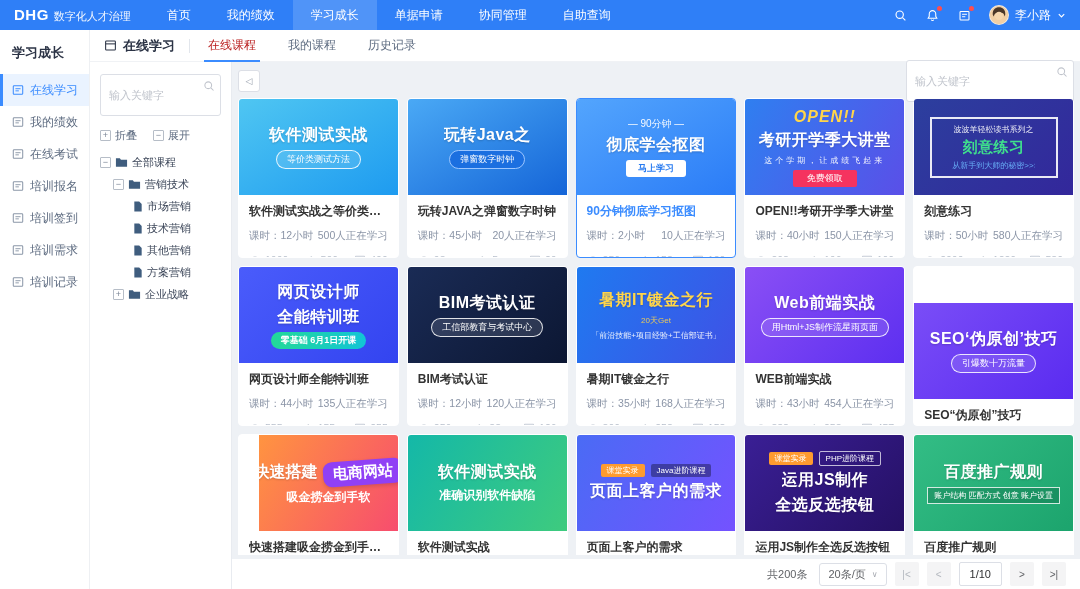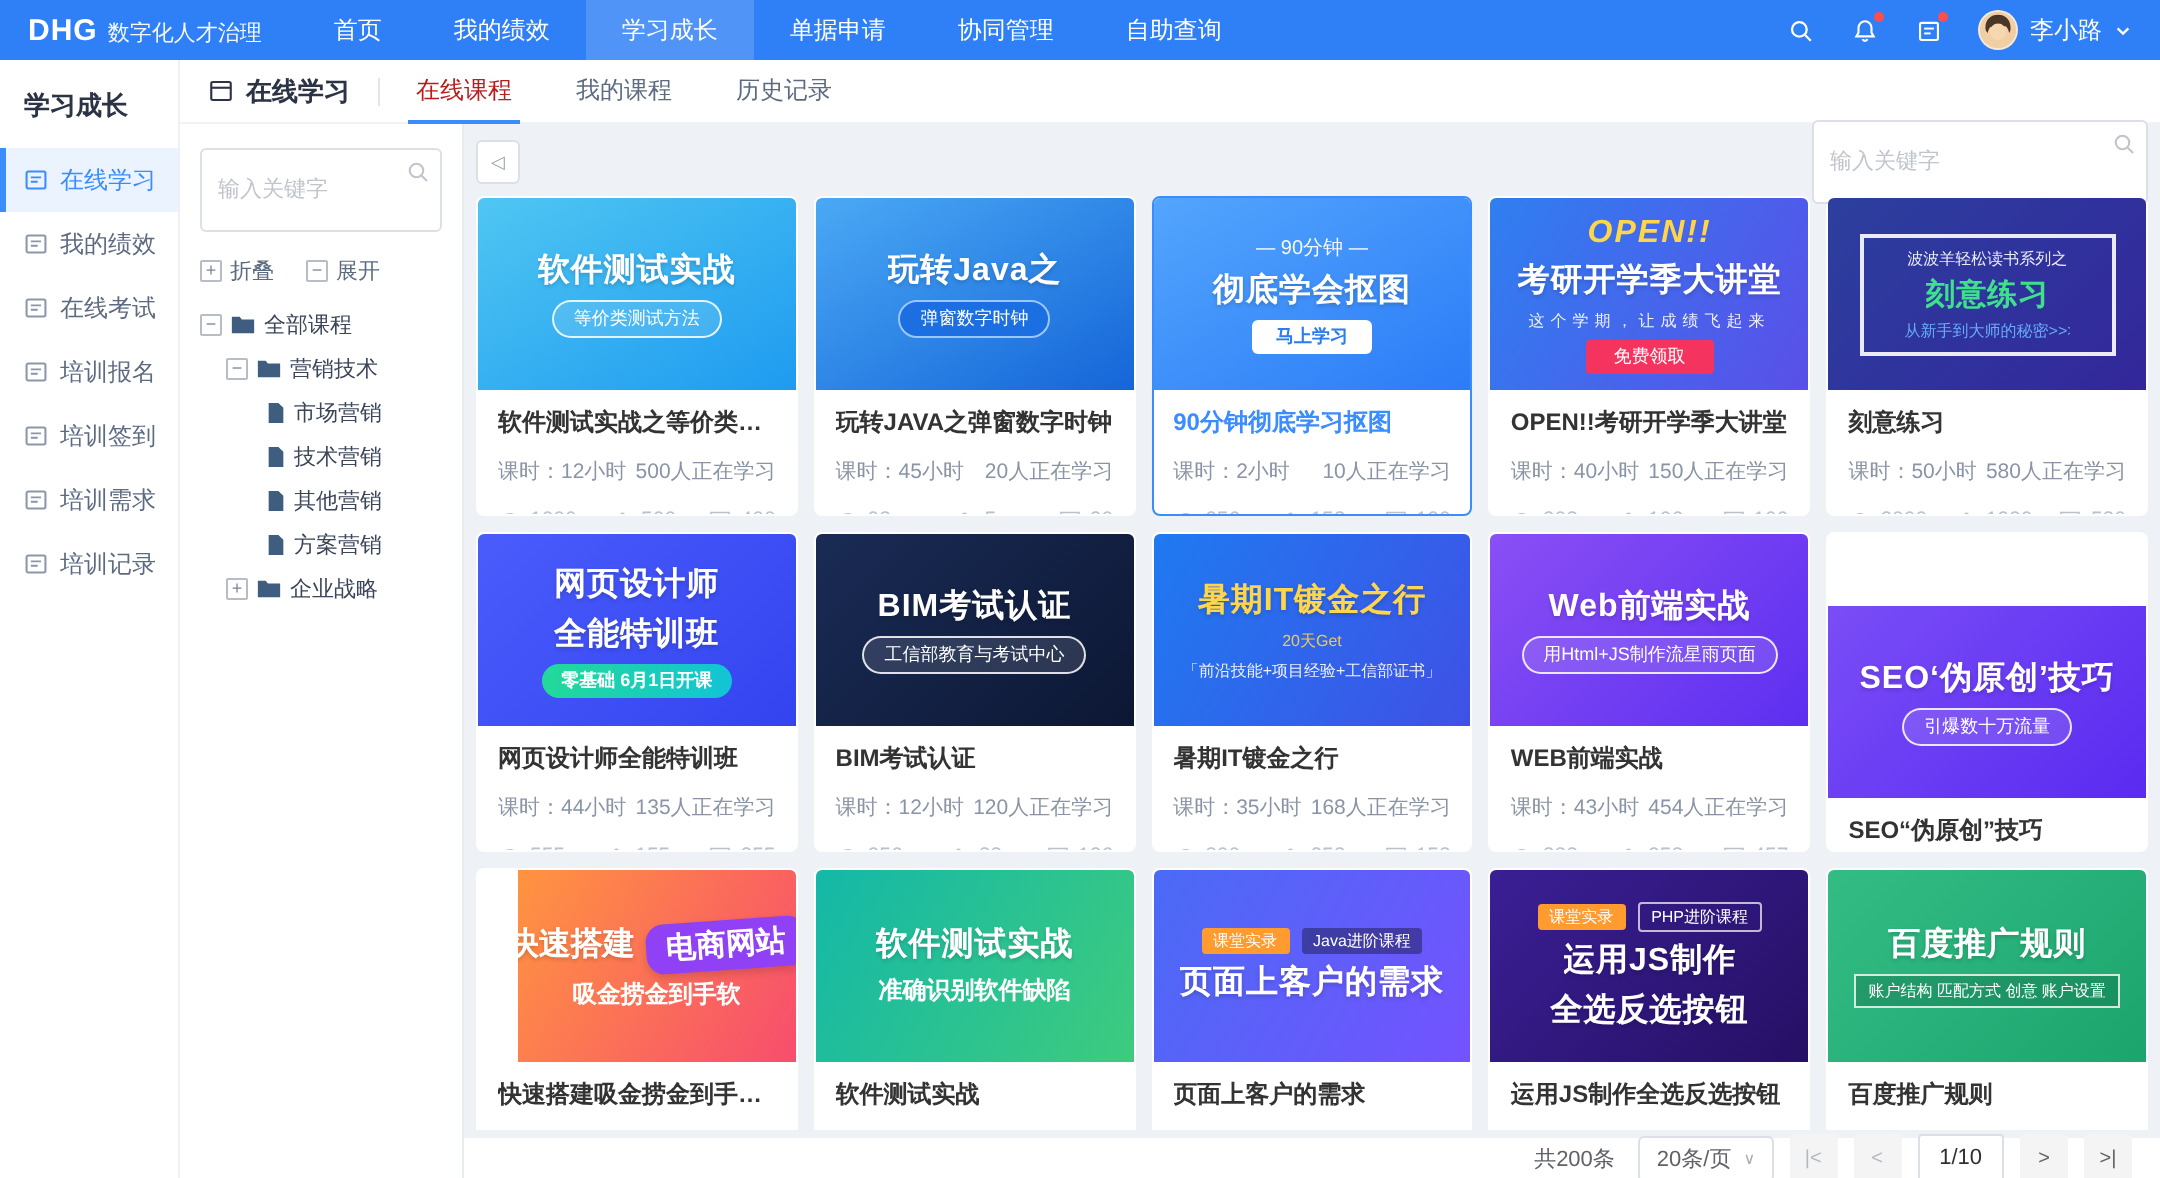--- a/index.html
+++ b/index.html
@@ -98,21 +98,21 @@
   .bl .bigpart { font-size:16px; font-weight:bold; text-shadow:0 1px 2px rgba(0,0,0,.18); }
   .bl.tagbox { font-size:8px; border:1px solid rgba(255,255,255,.8); padding:2px 6px; background:rgba(0,60,35,.22); }
   .card-body { padding:8px 10px 0; }
   .card-title { font-size:12px; font-weight:bold; color:#333; white-space:nowrap; overflow:hidden; text-overflow:ellipsis; }
   .card-title.link { color:#3b8cff; }
   .card-meta { display:flex; justify-content:space-between; font-size:10.5px; color:#8a94a6; margin-top:9px; }
   .card-stats { display:flex; justify-content:space-between; align-items:center; font-size:10.5px; color:#b9c1cd; margin-top:11px; }
   .stat { display:flex; align-items:center; gap:4px; }
 
   
-  .pager { flex:none; height:20px; background:#fff; margin:4px -6px -6px; padding:0 14px;
+  .pager { flex:none; height:30px; background:#fff; margin:4px -6px -6px; padding:0 14px;
     display:flex; align-items:center; justify-content:flex-end; gap:8px; }
   .pg-total { font-size:11px; color:#606266; margin-right:4px; }
   .pg-size { display:flex; align-items:center; gap:6px; border:1px solid #dcdfe6; border-radius:3px;
     padding:3px 8px; font-size:11px; color:#606266; cursor:pointer; background:#fff; }
   .pg-size .car { font-size:8px; color:#a8abb2; }
   .pg-btn { min-width:24px; height:24px; background:#f4f4f5; border-radius:2px; display:flex; align-items:center;
     justify-content:center; font-size:10px; color:#606266; cursor:pointer; padding:0 4px; }
   .pg-btn.dis { color:#b4b8bf; }
   .pg-current { border:1px solid #dcdfe6; background:#fff; border-radius:2px; height:24px; display:flex;
     align-items:center; padding:0 10px; font-size:11px; color:#303133; }

